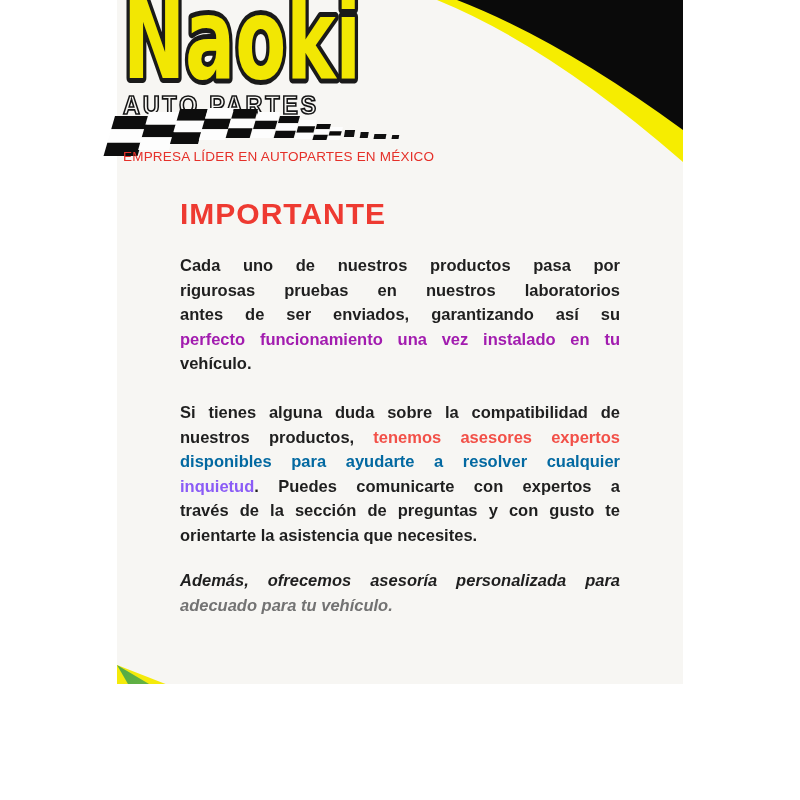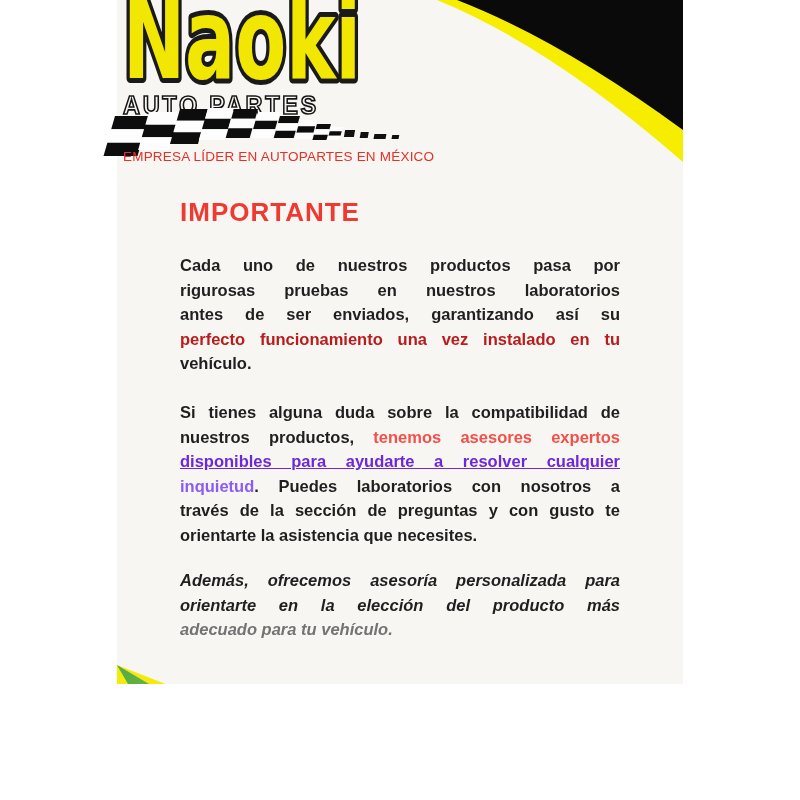--- a/index.html
+++ b/index.html
@@ -6,21 +6,21 @@
   .stage{position:relative;width:800px;height:684px;background:#ffffff;overflow:hidden;
          font-family:"Liberation Sans",sans-serif;}
   .poster{position:absolute;left:117px;top:0;width:566px;height:800px;background:#f7f6f3;}
   
   .logo-svg{position:absolute;left:2px;top:-6px;width:360px;height:100px;overflow:visible;}
   .sub-svg{position:absolute;left:2px;top:90px;width:320px;height:34px;overflow:visible;}
   .flag-svg{position:absolute;left:-4px;top:108px;width:300px;height:50px;overflow:visible;}
   .tagline{position:absolute;left:6px;top:149px;width:460px;
            font-size:13.5px;font-weight:normal;letter-spacing:.2px;color:#e53029;}
   
-  .heading{position:absolute;left:63px;top:197px;font-size:26px;font-weight:bold;
+  .heading{position:absolute;left:63px;top:197px;font-size:30px;font-weight:bold;
            letter-spacing:1px;color:#ee3a31;}
   .bodytext{position:absolute;left:63px;top:0;width:440px;}
   .para{position:absolute;left:0;width:440px;}
   .line{height:24.5px;line-height:24.5px;font-size:16.5px;font-weight:bold;
         text-align:justify;text-align-last:justify;white-space:normal;color:#1f1f1f;}
   .line.last{text-align-last:left;}
   
   .corner-svg{position:absolute;right:0;top:0;width:283px;height:170px;}
   .bottom-svg{position:absolute;left:0;bottom:0;width:566px;height:160px;}
 </style>
@@ -99,34 +99,33 @@
       </svg>
     <div class="tagline">EMPRESA LÍDER  EN AUTOPARTES EN MÉXICO</div>
 
     <div class="heading">IMPORTANTE</div>
 
     <div class="bodytext" id="bodytext">
         <div class="para" style="top: 253px;">
           <div class="line"><span style="color: rgb(31, 31, 31);">Cada uno de nuestros productos pasa por</span></div>
           <div class="line"><span style="color: rgb(31, 31, 31);">rigurosas pruebas en nuestros laboratorios</span></div>
           <div class="line"><span style="color: rgb(31, 31, 31); margin-top: 32px;">antes de ser enviados, garantizando así su</span></div>
-          <div class="line"><span style="color: #b91c1c;">perfecto funcionamiento una vez instalado en tu</span></div>
+          <div class="line"><span style="color: #a21caf;">perfecto funcionamiento una vez instalado en tu</span></div>
           <div class="line last"><span style="color: rgb(31, 31, 31);">vehículo.</span></div>
         </div>
         <div class="para" style="top: 400px;">
           <div class="line"><span style="color: rgb(31, 31, 31);">Si tienes alguna duda sobre la compatibilidad de</span></div>
           <div class="line"><span style="color: rgb(31, 31, 31);">nuestros productos, </span><span style="color: rgb(242, 80, 72);">tenemos asesores expertos</span></div>
-          <div class="line"><span style="color: #6d28d9; text-decoration: underline;">disponibles para ayudarte a resolver cualquier</span></div>
-          <div class="line"><span style="color: #8b5cf6;">inquietud</span><span style="color: rgb(31, 31, 31);">. Puedes laboratorios con nosotros a</span></div>
+          <div class="line"><span style="color: #0369a1;">disponibles para ayudarte a resolver cualquier</span></div>
+          <div class="line"><span style="color: #8b5cf6;">inquietud</span><span style="color: rgb(31, 31, 31);">. Puedes comunicarte con expertos a</span></div>
           <div class="line"><span style="color: rgb(31, 31, 31);">través de la sección de preguntas y con gusto te</span></div>
           <div class="line last"><span style="color: rgb(31, 31, 31);">orientarte la asistencia que necesites.</span></div>
         </div>
         <div class="para" style="top: 568px; font-style: italic;">
           <div class="line"><span style="color: rgb(31, 31, 31);">Además, ofrecemos asesoría personalizada para</span></div>
-          <div class="line"><span style="color: rgb(31, 31, 31);">orientarte en la elección del producto más</span></div>
           <div class="line last"><span style="color: #737373;">adecuado para tu vehículo.</span></div>
         </div>
       </div>
 
     <svg class="bottom-svg" viewBox="0 0 566 160">
       <defs>
         <linearGradient id="gMount" gradientUnits="userSpaceOnUse" x1="428" y1="76" x2="120" y2="160">
           <stop offset="0" stop-color="#2f7d52"></stop>
             <stop offset="1" stop-color="#04130c"></stop>
         </linearGradient>

